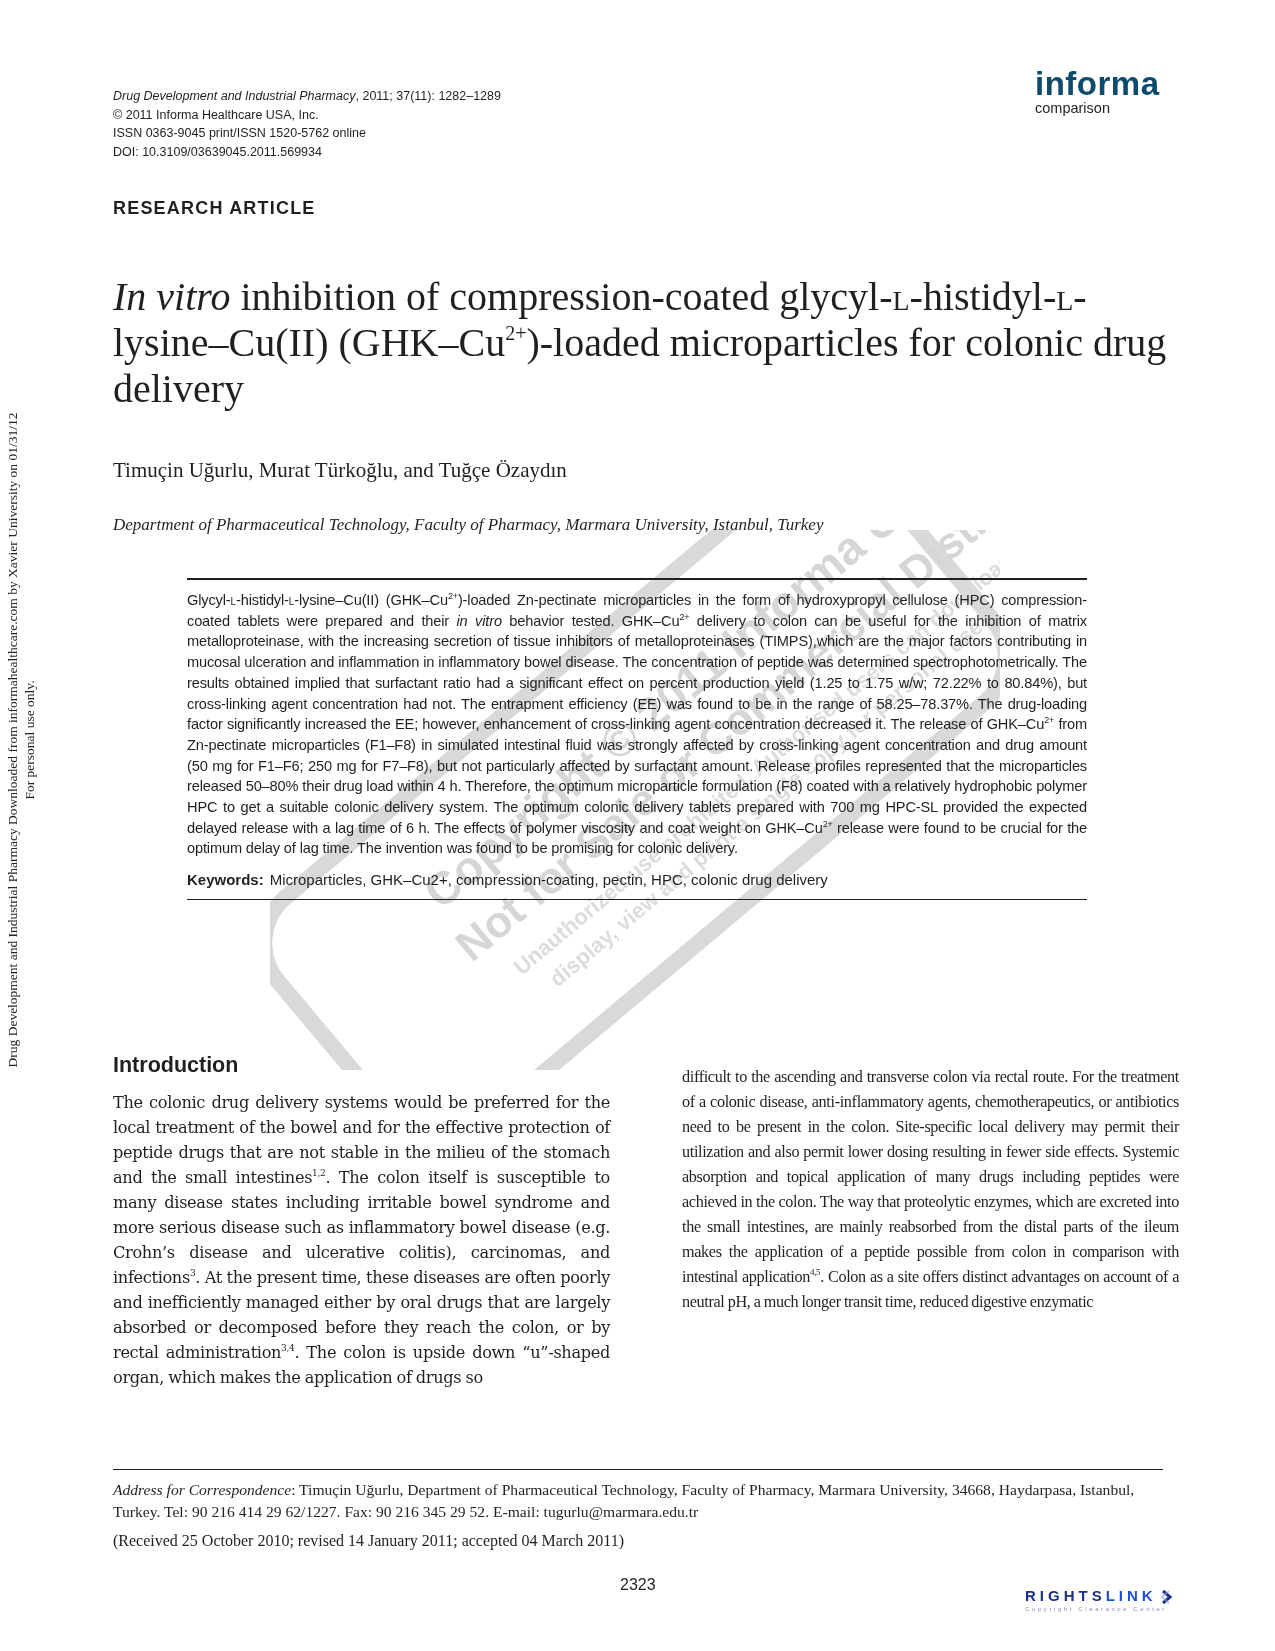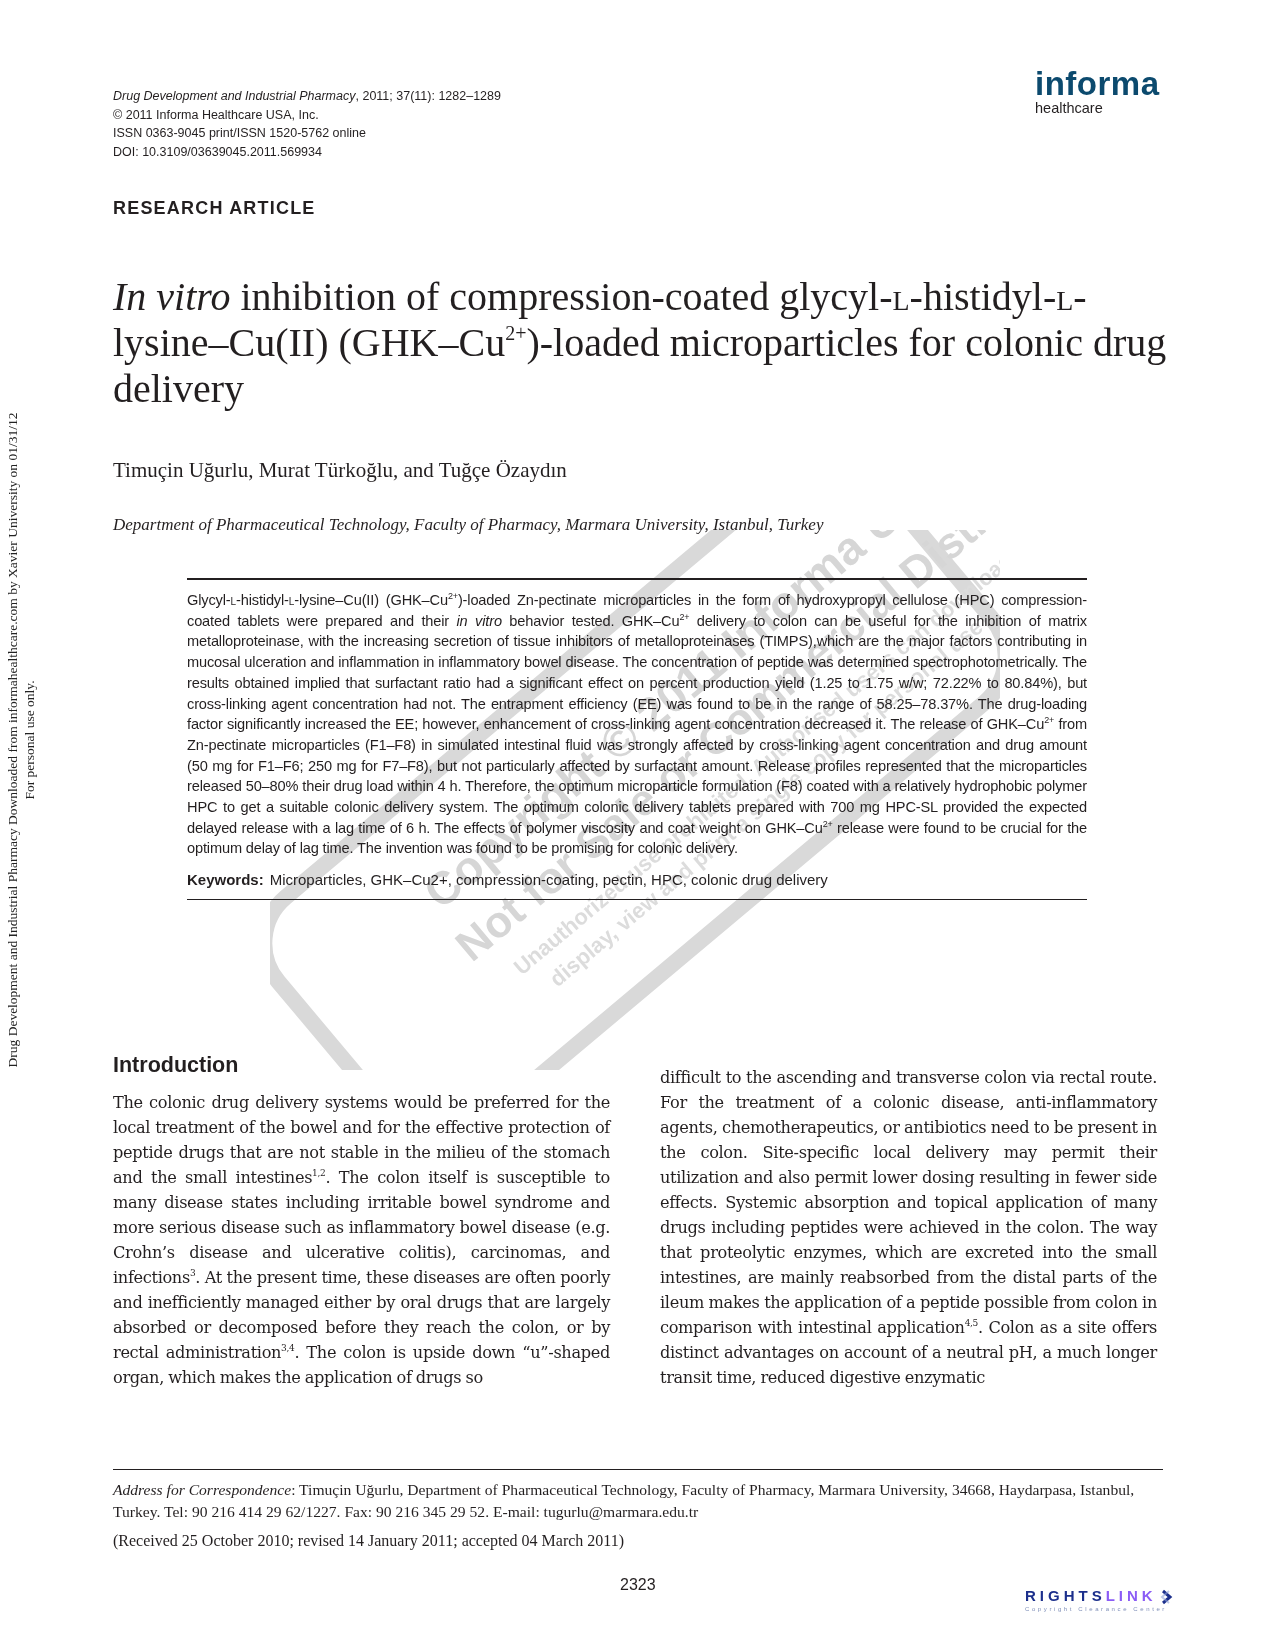--- a/index.html
+++ b/index.html
@@ -37,31 +37,31 @@
   .abstract-box .body { font-size: 14.6px; line-height: 20.7px; text-align: justify; font-family: "Liberation Sans", sans-serif; letter-spacing: -0.15px; }
   .abstract-box .body i { font-style: italic; }
   .abstract-box sup { font-size: 9px; vertical-align: 6px; line-height: 0; }
   .keywords { margin-top: 10px; font-size: 15px; line-height: 22px; padding-bottom: 2px; }
   .keywords b { font-weight: bold; margin-right: 6px; }
 
   .intro-heading { left: 113px; top: 1053px; font-size: 21.5px; font-weight: bold; }
   .col { font-family: "DejaVu Serif", serif; font-size: 16.2px; line-height: 25px; text-align: justify; width: 497px; letter-spacing: -0.35px; word-spacing: -0.5px; }
   .col sup { font-size: 9px; vertical-align: 7px; line-height: 0; }
   .col-left { left: 113px; top: 1090px; }
-  .col-right { left: 660px; top: 1065px; }
+  .col-right { left: 682px; top: 1065px; font-family: Liberation Serif, serif; }
 
   .footer-rule { left: 113px; top: 1469px; width: 1050px; border-top: 1.5px solid #231f20; }
   .correspondence { left: 113px; top: 1479px; width: 1060px; font-family: "Liberation Serif", serif; font-size: 15.6px; line-height: 21.5px; }
   .correspondence i { font-style: italic; }
   .received { left: 113px; top: 1532px; font-family: "Liberation Serif", serif; font-size: 16px; }
   .page-number { left: 620px; top: 1576px; font-family: "Liberation Sans", sans-serif; font-size: 16px; }
 
   .rightslink { left: 1025px; top: 1587px; }
   .rightslink .rl-main { font-family: "Liberation Sans", sans-serif; font-weight: bold; font-size: 15px; letter-spacing: 4px; color: #1c2f8c; }
-  .rightslink .rl-main .lite { color: #8b5cf6; }
+  .rightslink .rl-main .lite { color: #1d4ed8; }
   .rightslink .rl-sub { font-family: "Liberation Sans", sans-serif; font-size: 6px; letter-spacing: 2.6px; color: #7f8fb8; margin-top: 1px; }
   .rl-arrow { display: inline-block; vertical-align: middle; margin-left: 2px; }
 
   
   .watermark { left: 270px; top: 530px; width: 730px; height: 540px; pointer-events: none; }
 </style>
 </head>
 <body>
 
 <svg class="abs watermark" viewBox="0 0 730 540" width="730" height="540">
@@ -81,21 +81,21 @@
 
 <div class="abs journal-meta sans">
   <div><span class="jname">Drug Development and Industrial Pharmacy</span><span>, 2011; 37(11): 1282–1289</span></div>
   <div>© 2011 Informa Healthcare USA, Inc.</div>
   <div>ISSN 0363-9045 print/ISSN 1520-5762 online</div>
   <div>DOI: 10.3109/03639045.2011.569934</div>
 </div>
 
 <div class="abs logo">
   <div class="brand">informa</div>
-  <div class="sub">healthcare</div>
+  <div class="sub">comparison</div>
 </div>
 
 <div class="abs article-type sans">RESEARCH ARTICLE</div>
 
 <div class="abs title"><i>In vitro</i><span> inhibition of compression-coated glycyl-</span><span class="smallcaps">l</span><span>-histidyl-</span><span class="smallcaps">l</span><span>-lysine–Cu(II) (GHK–Cu</span><sup>2+</sup><span>)-loaded microparticles for colonic drug delivery</span></div>
 
 <div class="abs authors">Timuçin Uğurlu, Murat Türkoğlu, and Tuğçe Özaydın</div>
 <div class="abs affil">Department of Pharmaceutical Technology, Faculty of Pharmacy, Marmara University, Istanbul, Turkey</div>
 
 <div class="abs abstract-box sans">

